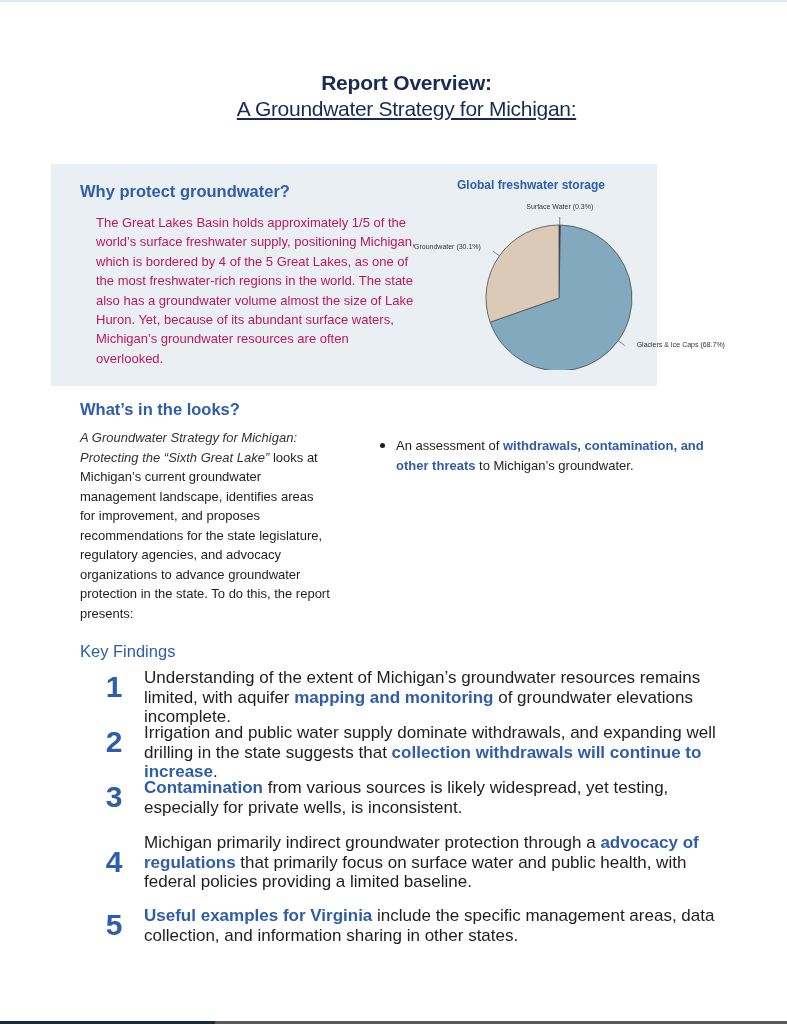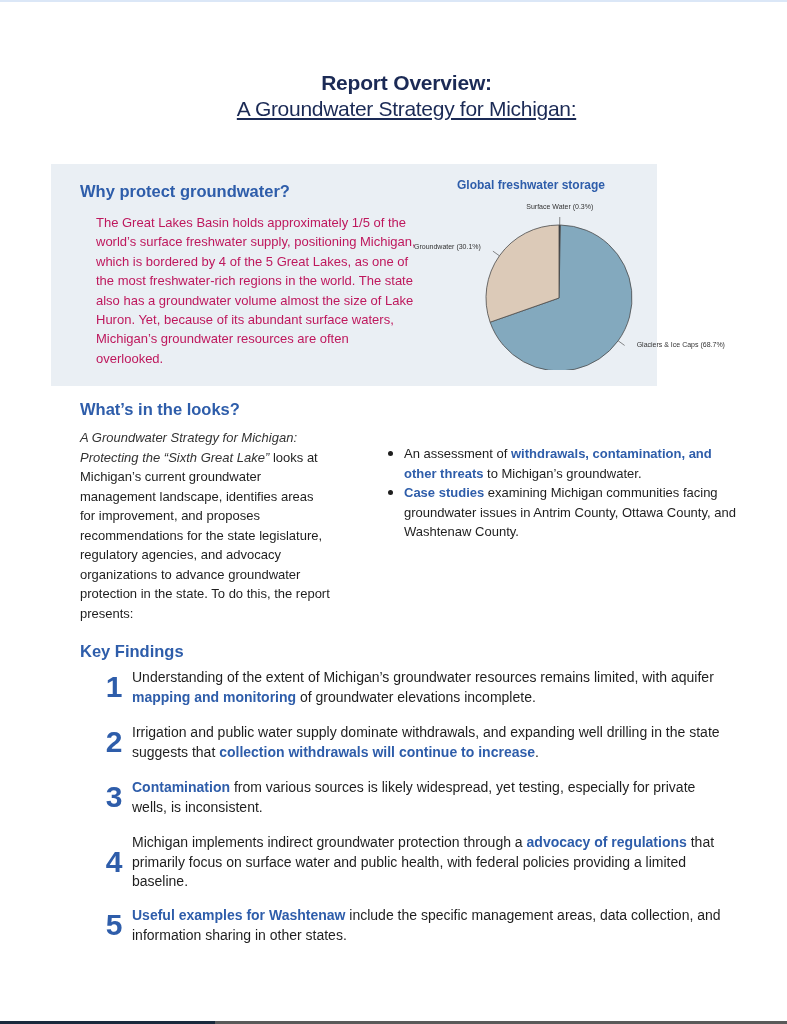--- a/index.html
+++ b/index.html
@@ -40,42 +40,42 @@
     position: absolute; left: 80px; top: 400px;
     font-size: 16.5px; font-weight: bold; color: #2e5daa;
   }
   .whats-text {
     position: absolute; left: 80px; top: 428px; width: 250px;
     font-size: 13px; line-height: 19.5px;
   }
   .whats-text i { color: #333; margin-top: 28px; }
   .bullets {
     position: absolute; left: 370px; top: 428px; width: 350px;
-    margin: 16px; padding: 0; list-style: none;
+    margin: 8px; padding: 0; list-style: none;
     font-size: 13px; line-height: 19.5px;
   }
   .bullets li { position: relative; padding-left: 18px; }
   .bullets li::before {
     content: ""; position: absolute; left: 2px; top: 7px;
     width: 5px; height: 5px; border-radius: 50%; background: #1e1e1e;
   }
   .hl { color: #2e5daa; font-weight: bold; }
 
   .kf-heading {
     position: absolute; left: 80px; top: 642px;
-    font-size: 16.5px; font-weight: bold; color: #2e5daa;
+    font-size: 16.5px; font-weight: normal; color: #2e5daa;
   }
   .finding { position: absolute; left: 100px; width: 620px; }
   .finding .num {
     position: absolute; left: 0; font-size: 30px; font-weight: bold; color: #2e5daa;
     width: 28px; text-align: center;
   }
   .finding .ftext {
-    position: absolute; left: 32px; width: 590px;
-    font-size: 14px; line-height: 19.5px;
+    position: absolute; left: 44px; width: 590px;
+    font-size: 17px; line-height: 19.5px;
   }
 </style>
 </head>
 <body>
 
 <div class="topbar"></div>
 
 <div class="title-block">
   <div class="title-main">Report Overview:</div>
   <div class="title-sub">A Groundwater Strategy for Michigan:</div>
@@ -101,21 +101,20 @@
       <line x1="99.44254215146023" y1="60.78733348129489" x2="92.91569745572984" y2="56.16128783540939" stroke="#555" stroke-width="0.7"></line>
       <text x="80.91569745572984" y="54.16128783540939" text-anchor="end">Groundwater (30.1%)</text>
     </g>
 </svg>
 
 <div class="whats-heading">What’s in the looks?</div>
 <div class="whats-text"><i>A Groundwater Strategy for Michigan: Protecting the “Sixth Great Lake”</i><span> looks at Michigan’s current groundwater management landscape, identifies areas for improvement, and proposes recommendations for the state legislature, regulatory agencies, and advocacy organizations to advance groundwater protection in the state. To do this, the report presents:</span></div>
 
 <ul class="bullets">
   <li><span>An assessment of </span><span class="hl">withdrawals, contamination, and other threats</span><span> to Michigan’s groundwater.</span></li>
-  <li><span></span><span class="hl">Case studies</span><span> examining Michigan communities facing groundwater issues in Antrim County, Ottawa County, and Washtenaw County.</span></li>
 </ul>
 
 <div class="kf-heading">Key Findings</div>
 
 <div class="finding" style="top:668px;">
   <div class="num" style="top:2px;">1</div>
   <div class="ftext"><span>Understanding of the extent of Michigan’s groundwater resources remains limited, with aquifer </span><span class="hl">mapping and monitoring</span><span> of groundwater elevations incomplete.</span></div>
 </div>
 
 <div class="finding" style="top:723px;">
@@ -123,23 +122,23 @@
   <div class="ftext"><span>Irrigation and public water supply dominate withdrawals, and expanding well drilling in the state suggests that </span><span class="hl">collection withdrawals will continue to increase</span><span>.</span></div>
 </div>
 
 <div class="finding" style="top:778px;">
   <div class="num" style="top:2px;">3</div>
   <div class="ftext"><span></span><span class="hl">Contamination</span><span> from various sources is likely widespread, yet testing, especially for private wells, is inconsistent.</span></div>
 </div>
 
 <div class="finding" style="top:833px;">
   <div class="num" style="top:12px;">4</div>
-  <div class="ftext"><span>Michigan implements indirect groundwater protection through a </span><span class="hl">advocacy of regulations</span><span> that primarily focus on surface water and public health, with federal policies providing a limited baseline.</span></div>
+  <div class="ftext"><span>Michigan primarily indirect groundwater protection through a </span><span class="hl">advocacy of regulations</span><span> that primarily focus on surface water and public health, with federal policies providing a limited baseline.</span></div>
 </div>
 
 <div class="finding" style="top:906px;">
   <div class="num" style="top:2px;">5</div>
-  <div class="ftext"><span></span><span class="hl">Useful examples for Washtenaw</span><span> include the specific management areas, data collection, and information sharing in other states.</span></div>
+  <div class="ftext"><span></span><span class="hl">Useful examples for Virginia</span><span> include the specific management areas, data collection, and information sharing in other states.</span></div>
 </div>
 
 <div class="bottombar">
     <div class="dark"></div>
   </div>
 
 </body></html>

